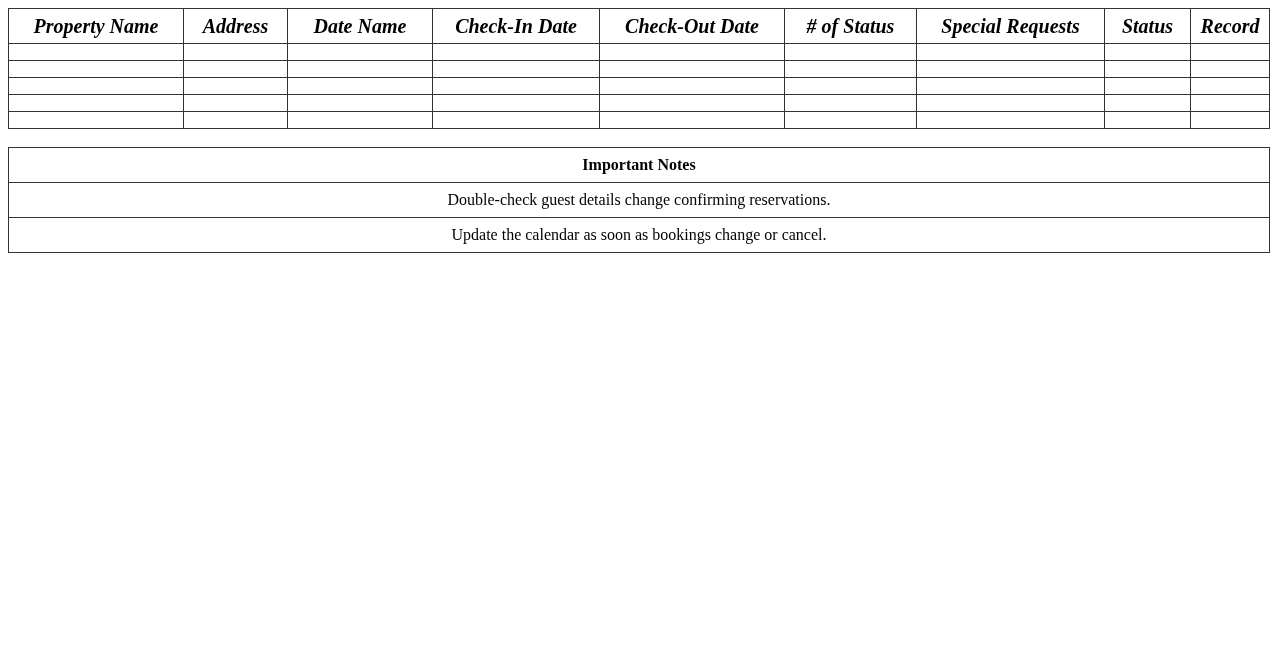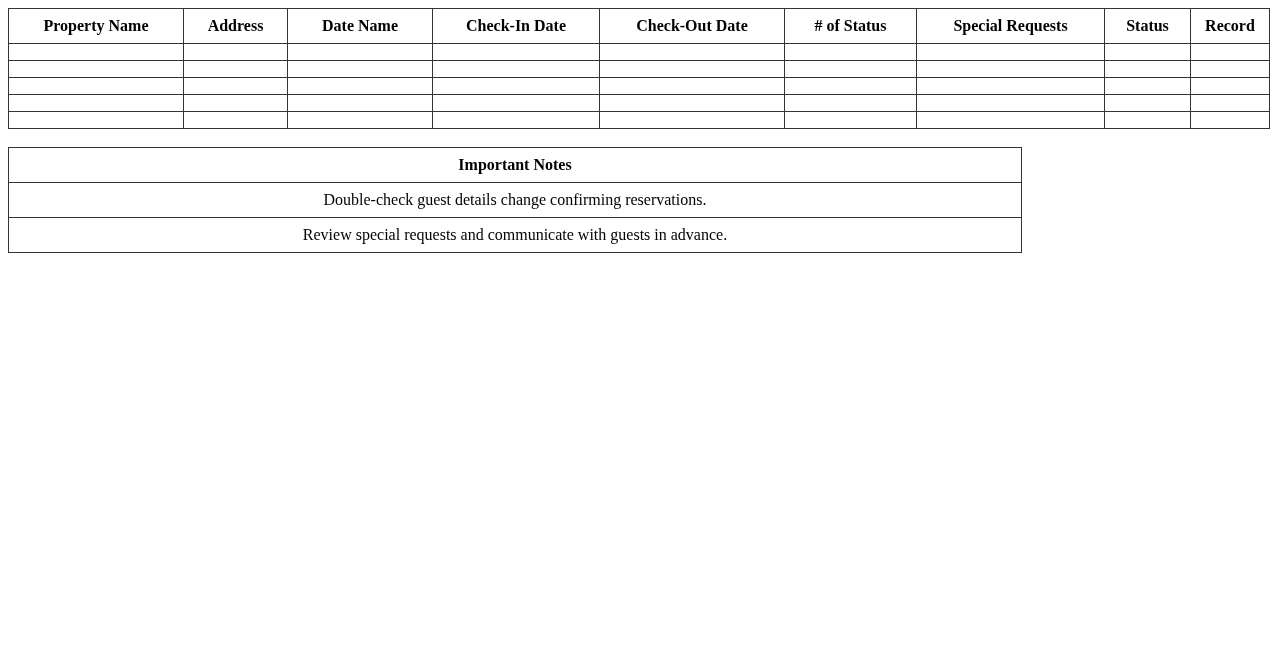--- a/index.html
+++ b/index.html
@@ -1,20 +1,20 @@
 <!DOCTYPE html>
 <html><head>
   <meta charset="utf-8">
   <style>
     html, body { margin: 0; padding: 0; background: #ffffff; }
     body { width: 1278px; height: 650px; font-family: "Liberation Serif", serif; color: #000; font-size: 16px; }
-    table { border-collapse: collapse; position: absolute; left: 8px; width: 1014px; table-layout: fixed; }
+    table { border-collapse: collapse; position: absolute; left: 8px; width: 1262px; table-layout: fixed; }
     td, th { border: 1px solid #333333; padding: 0 4px; }
     #booking-table { top: 8px; }
-    #booking-table th { height: 34px; font-weight: bold; font-size: 16px; text-align: center; }
+    #booking-table th { height: 34px; font-weight: bold; font-size: 20px; text-align: center; font-style: italic; }
     #booking-table td { height: 16px; padding: 0; }
     #notes-table { top: 147px; }
     #notes-table th, #notes-table td { height: 34px; text-align: center; font-size: 16px; }
     #notes-table th { font-weight: bold; }
   </style>
 </head>
 <body>
 
 <table id="booking-table">
   <colgroup id="booking-cols">
@@ -104,16 +104,16 @@
   <thead>
     <tr>
       <th>Important Notes</th>
     </tr>
   </thead>
   <tbody>
     <tr>
         <td>Double-check guest details change confirming reservations.</td>
       </tr>
     <tr>
-        <td>Review special requests and communicate with guests in advance.</td>
+        <td>Update the calendar as soon as bookings change or cancel.</td>
       </tr>
   </tbody>
 </table>
 
 </body></html>

